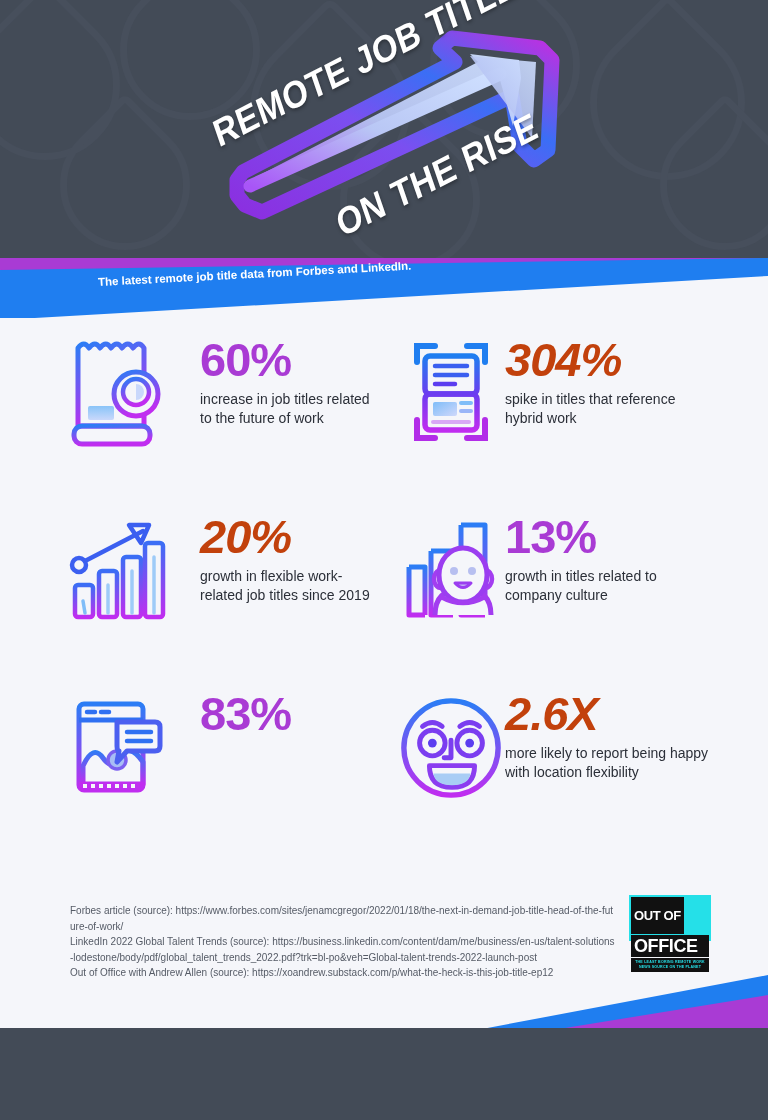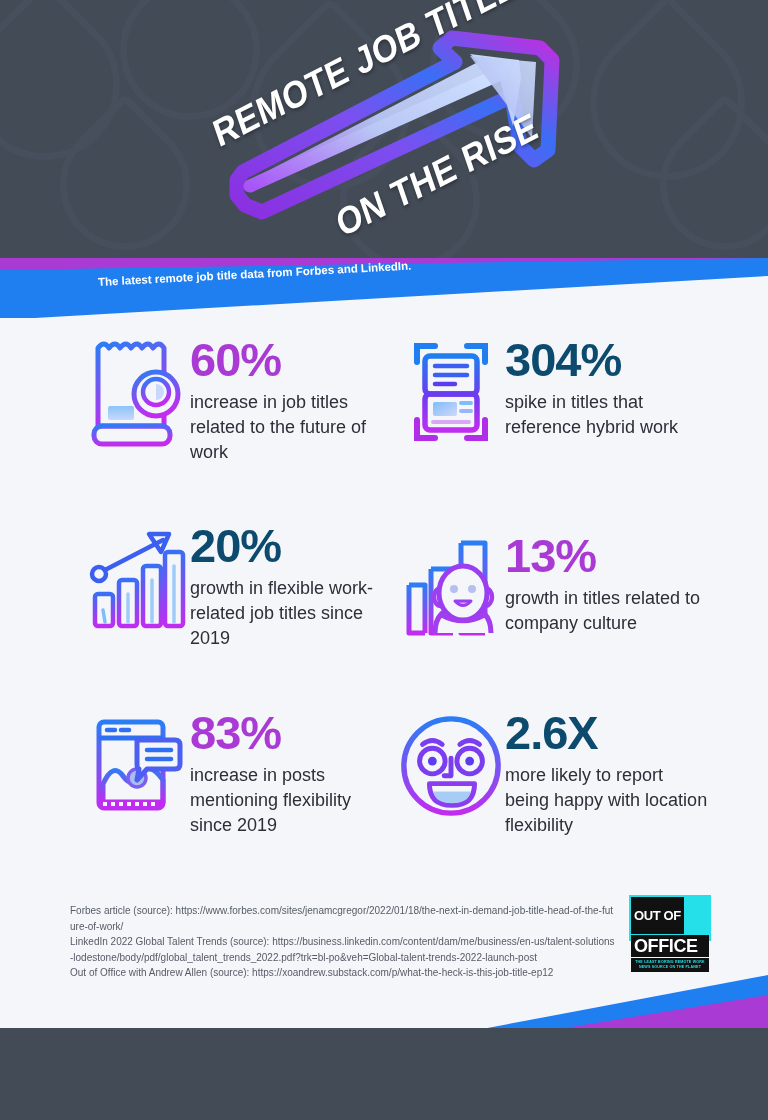--- a/index.html
+++ b/index.html
@@ -67,36 +67,36 @@
   
   .sheet {
     position:absolute; left:0; top:318px; width:768px; height:700px;
     background:#f5f6fa;
   }
   .grid {
     position:absolute; left:0; top:330px; width:768px;
   }
   .row { display:flex; width:768px; }
   .cell { display:flex; align-items:flex-start; }
-  .cell.left  { width:385px; padding-left:82px; }
+  .cell.left  { width:385px; padding-left:62px;gap:30px; }
   .cell.right { width:383px; padding-left:12px; }
 
   .icon-wrap {
     width:108px; min-width:108px; height:125px;
     display:flex; align-items:center; justify-content:center;
   }
   .txt-wrap { padding-top:6px; }
   .stat-num {
     font-size:47px; font-weight:bold; line-height:1.0;
     letter-spacing:-1px; margin-bottom:7px;
   }
   .stat-num.purple { color:#a93bd4; }
-  .stat-num.blue   { color:#0c4a6e; }
+  .stat-num.blue   { color:#c2410c;font-style:italic; }
   .stat-desc {
-    font-size:18px; color:#2b2f38; line-height:1.38; max-width:205px;
+    font-size:14px; color:#2b2f38; line-height:1.38; max-width:205px;
   }
 
   
   .sources {
     position:absolute; left:70px; top:903px; width:545px;
     font-size:10px; color:#555b66; line-height:1.55;
   }
   .sources div { word-break:break-all; }
 
   
@@ -360,21 +360,20 @@
               <rect x="58" y="96" width="4" height="4"></rect>
             <rect x="66" y="96" width="4" height="4"></rect>
           </g>
           <path d="M52 34 L90 34 q5 0 5 5 L95 58 q0 5 -5 5 L62 63 L52 74 L54 63 q-2 0 -2 -5 Z" fill="#f5f6fa" stroke="#4b5ff0" stroke-width="5" stroke-linejoin="round"></path>
           <line x1="62" y1="44" x2="86" y2="44" stroke="#2f70f2" stroke-width="4.5" stroke-linecap="round"></line>
           <line x1="62" y1="53" x2="86" y2="53" stroke="#2f70f2" stroke-width="4.5" stroke-linecap="round"></line>
         </svg>
       </div>
       <div class="txt-wrap">
         <div class="stat-num purple">83%</div>
-        <div class="stat-desc">increase in posts mentioning flexibility since 2019</div>
       </div>
     </div>
 
     <div class="cell right">
       <div class="icon-wrap">
         <svg width="110" height="118" viewBox="0 0 110 118">
           <defs>
             <linearGradient id="g6" x1="0.5" y1="0" x2="0.5" y2="1">
               <stop offset="0%" stop-color="#2b7df5"></stop>
                 <stop offset="100%" stop-color="#c02df0"></stop>

